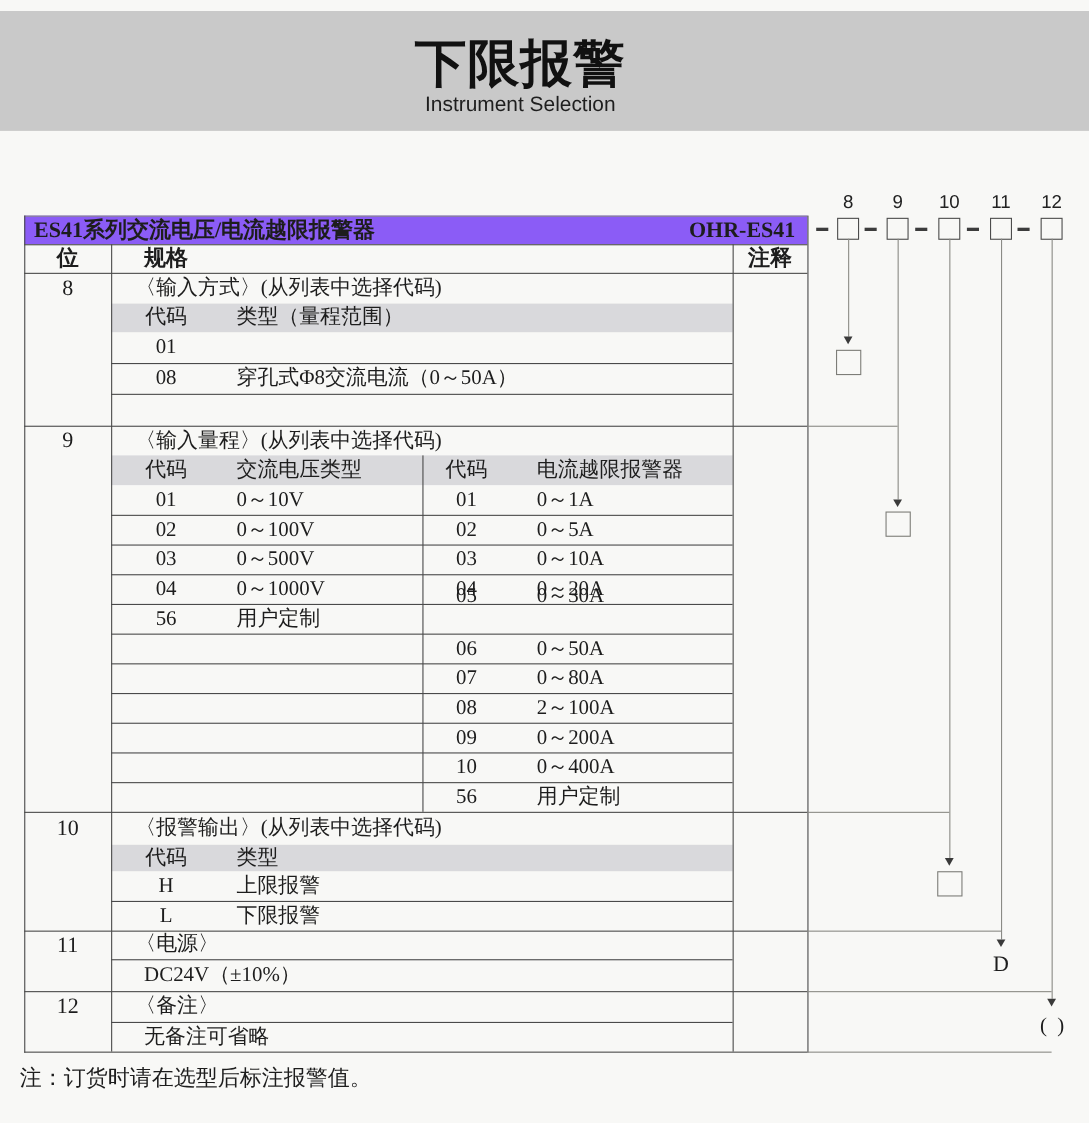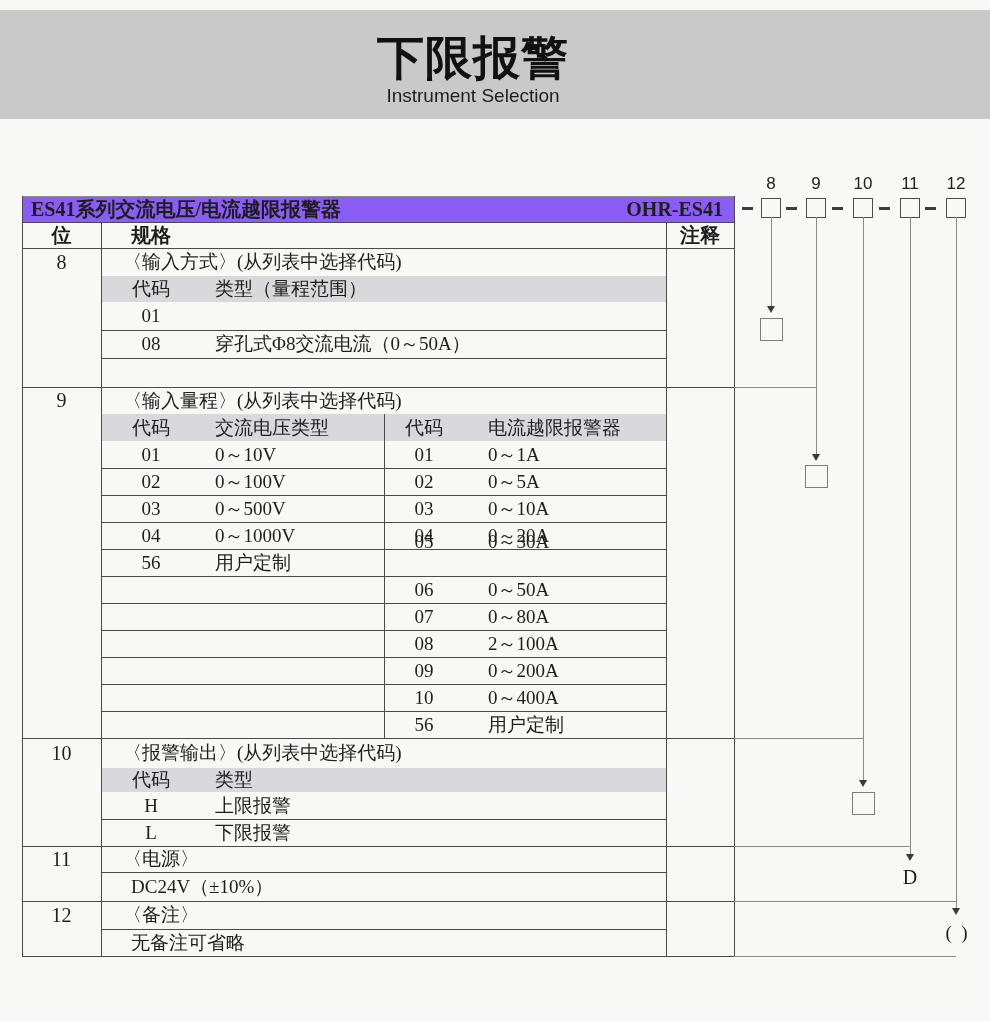--- a/index.html
+++ b/index.html
@@ -269,14 +269,15 @@
 
     <i class="dvl" style="left:910px;top:217px;height:637px;"></i>
     <i class="arr" style="left:906px;top:854px;"></i>
     <span class="dcode" style="left:900px;top:866px;width:20px;">D</span>
 
     <i class="dvl" style="left:956px;top:217px;height:691px;"></i>
     <i class="arr" style="left:952px;top:908px;"></i>
     <span class="dcode" style="left:938px;top:922px;width:37px;font-size:19px;">(  )</span>
   </div>
 
+  <div class="footnote">注：订货时请在选型后标注报警值。</div>
 
 </div>
 
 </body></html>

